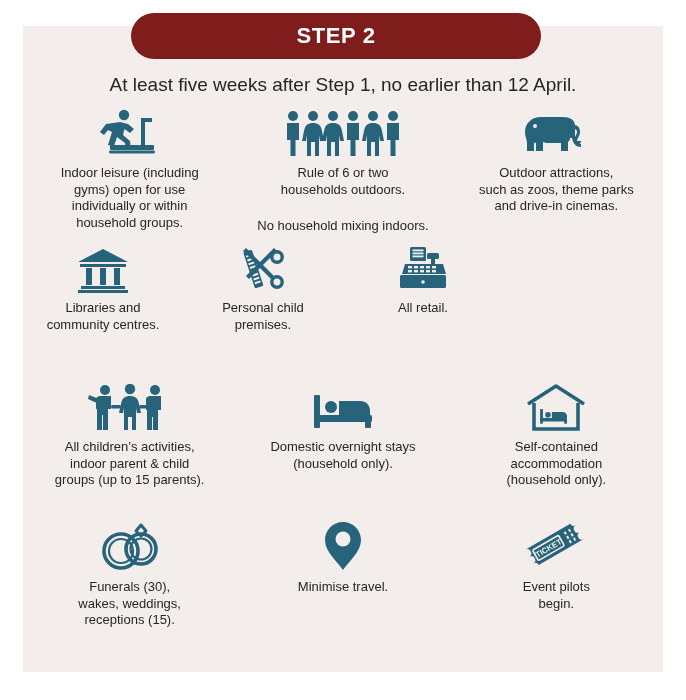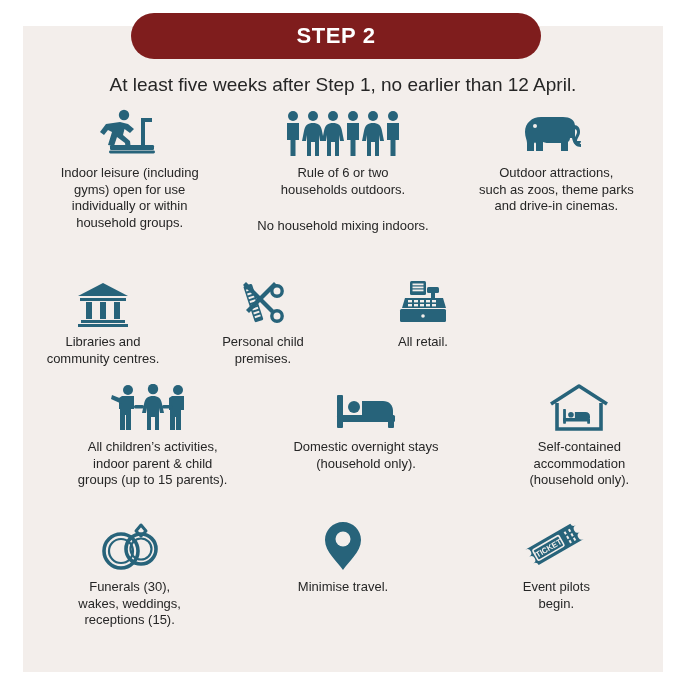--- a/index.html
+++ b/index.html
@@ -41,25 +41,25 @@
   .label2{
     text-align:center;font-size:13px;line-height:16.5px;color:#262626;
     margin-top:20px;white-space:pre-line;
   }
 
   
   #row1{top:106px;}
   #row1 .cell{width:33.333%;}
   #row1 .iconbox{height:52px;}
 
-  #row2{top:275px;}
+  #row2{top:241px;}
   #row2 .cell{width:25%;}
   #row2 .iconbox{height:52px;}
 
-  #row3{top:382px;margin-left:23px;}
+  #row3{top:382px;}
   #row3 .cell{width:33.333%;}
   #row3 .iconbox{height:50px;}
 
   #row4{top:518px;}
   #row4 .cell{width:33.333%;}
   #row4 .iconbox{height:54px;}
 
   svg{display:block;}
   .ic{fill:#27637A;}
   .st{stroke:#27637A;fill:none;}

